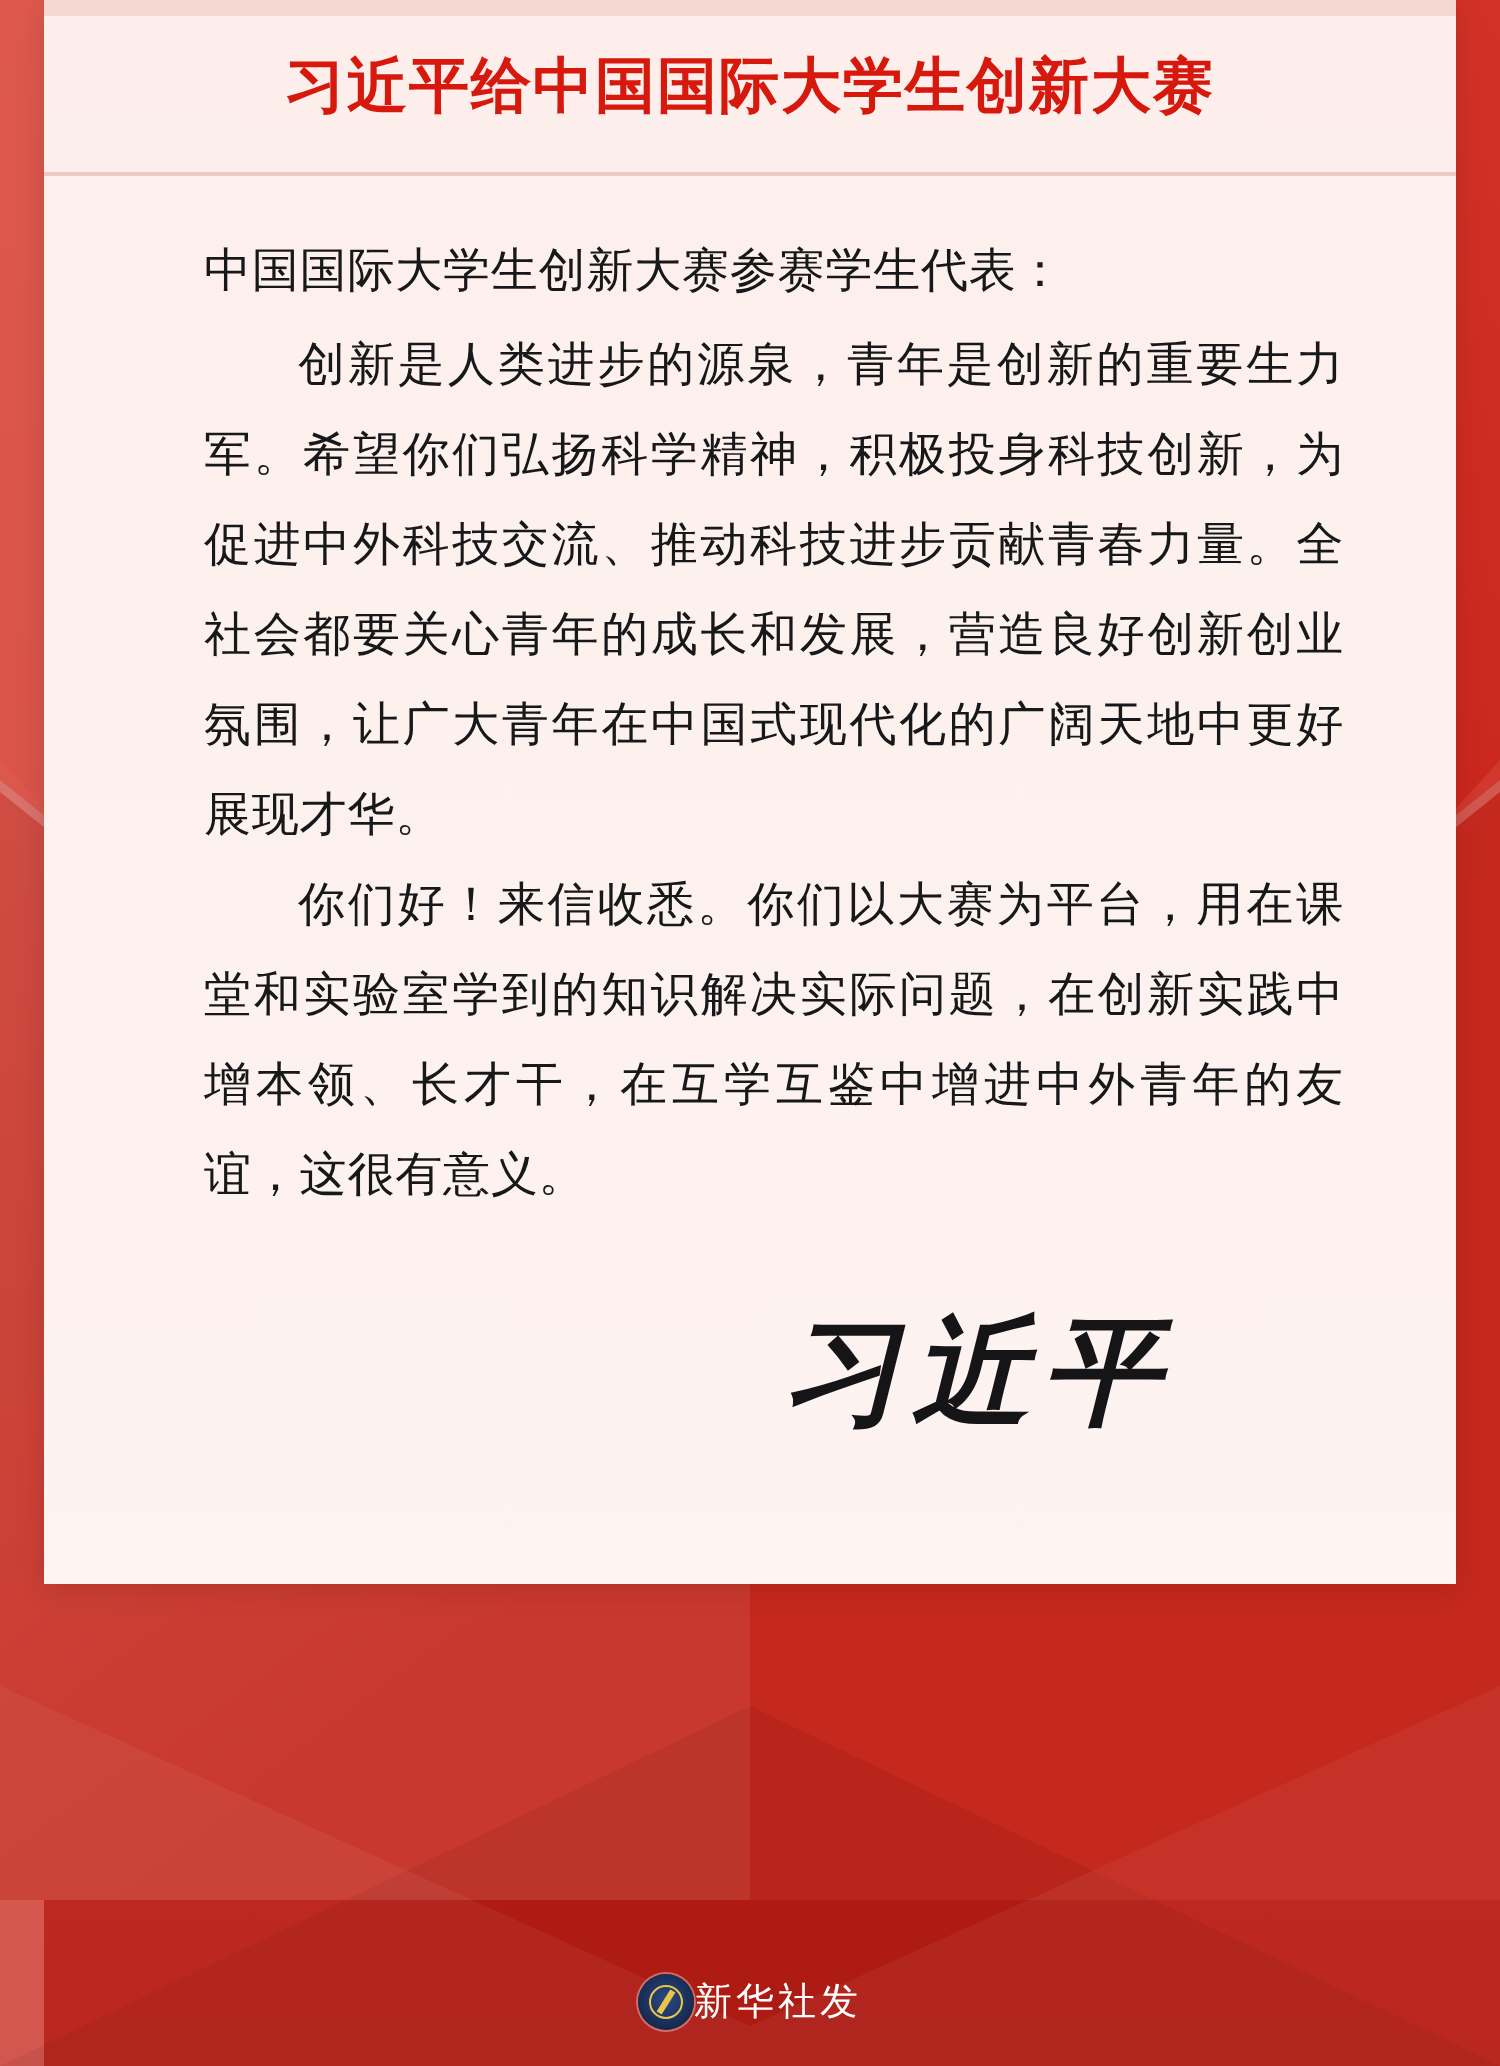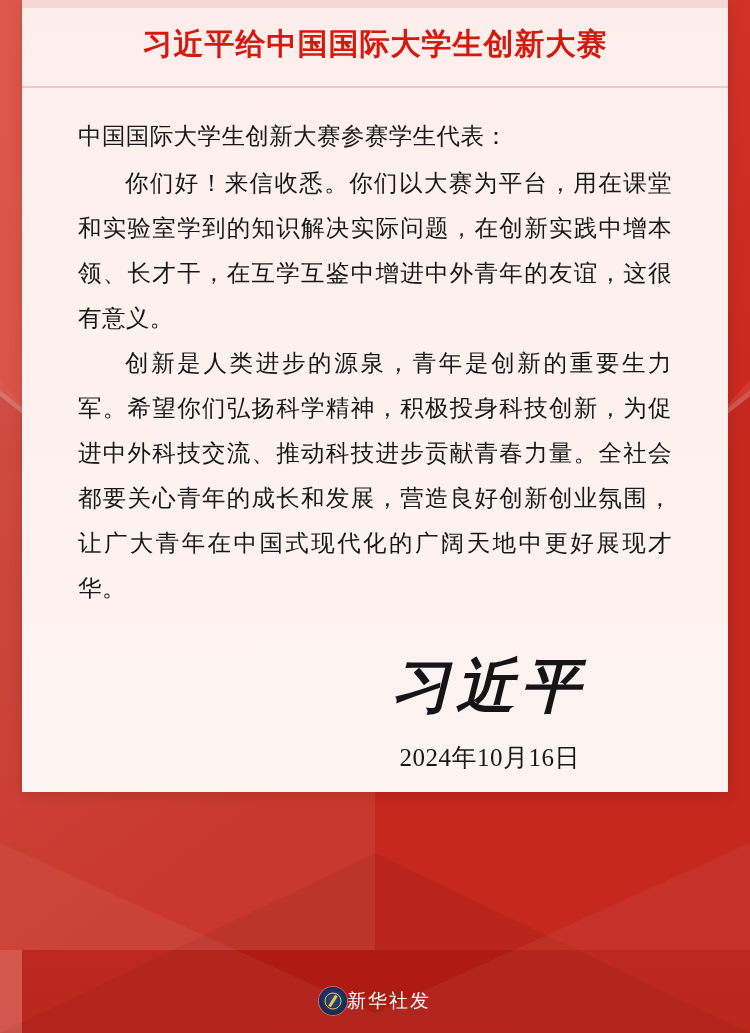--- a/index.html
+++ b/index.html
@@ -147,20 +147,21 @@
     background: #efc9c2;
     margin: 4px 0 0 0;
   }
 
   .letter-body {
     padding: 26px 56px 0 56px;
     color: #17181a;
     font-size: 23.5px;
     line-height: 45px;
     letter-spacing: 0.4px;
+    margin-left: 24px;
   }
   .salutation {
     margin: 0 0 2px 0;
   }
   .para {
     margin: 0;
     text-indent: 2em;
     text-align: justify;
   }
 
@@ -251,27 +252,26 @@
     <div class="card-topbar"></div>
 
     <div class="title-block">
       <div class="title-line">习近平给中国国际大学生创新大赛</div>
     </div>
 
     <div class="divider"></div>
 
     <div class="letter-body">
       <p class="salutation">中国国际大学生创新大赛参赛学生代表：</p>
+      <p class="para">创新是人类进步的源泉，青年是创新的重要生力军。希望你们弘扬科学精神，积极投身科技创新，为促进中外科技交流、推动科技进步贡献青春力量。全社会都要关心青年的成长和发展，营造良好创新创业氛围，让广大青年在中国式现代化的广阔天地中更好展现才华。</p>
       <p class="para">你们好！来信收悉。你们以大赛为平台，用在课堂和实验室学到的知识解决实际问题，在创新实践中增本领、长才干，在互学互鉴中增进中外青年的友谊，这很有意义。</p>
-      <p class="para">创新是人类进步的源泉，青年是创新的重要生力军。希望你们弘扬科学精神，积极投身科技创新，为促进中外科技交流、推动科技进步贡献青春力量。全社会都要关心青年的成长和发展，营造良好创新创业氛围，让广大青年在中国式现代化的广阔天地中更好展现才华。</p>
 
       <div class="signature-wrap">
         <span class="signature">习近平</span>
       </div>
-      <div class="sig-date">2024年10月16日</div>
     </div>
   </div>
 
   <div class="footer">
     <div class="footer-emblem"></div>
     <div class="footer-text">新华社发</div>
   </div>
 
 </div>
 

